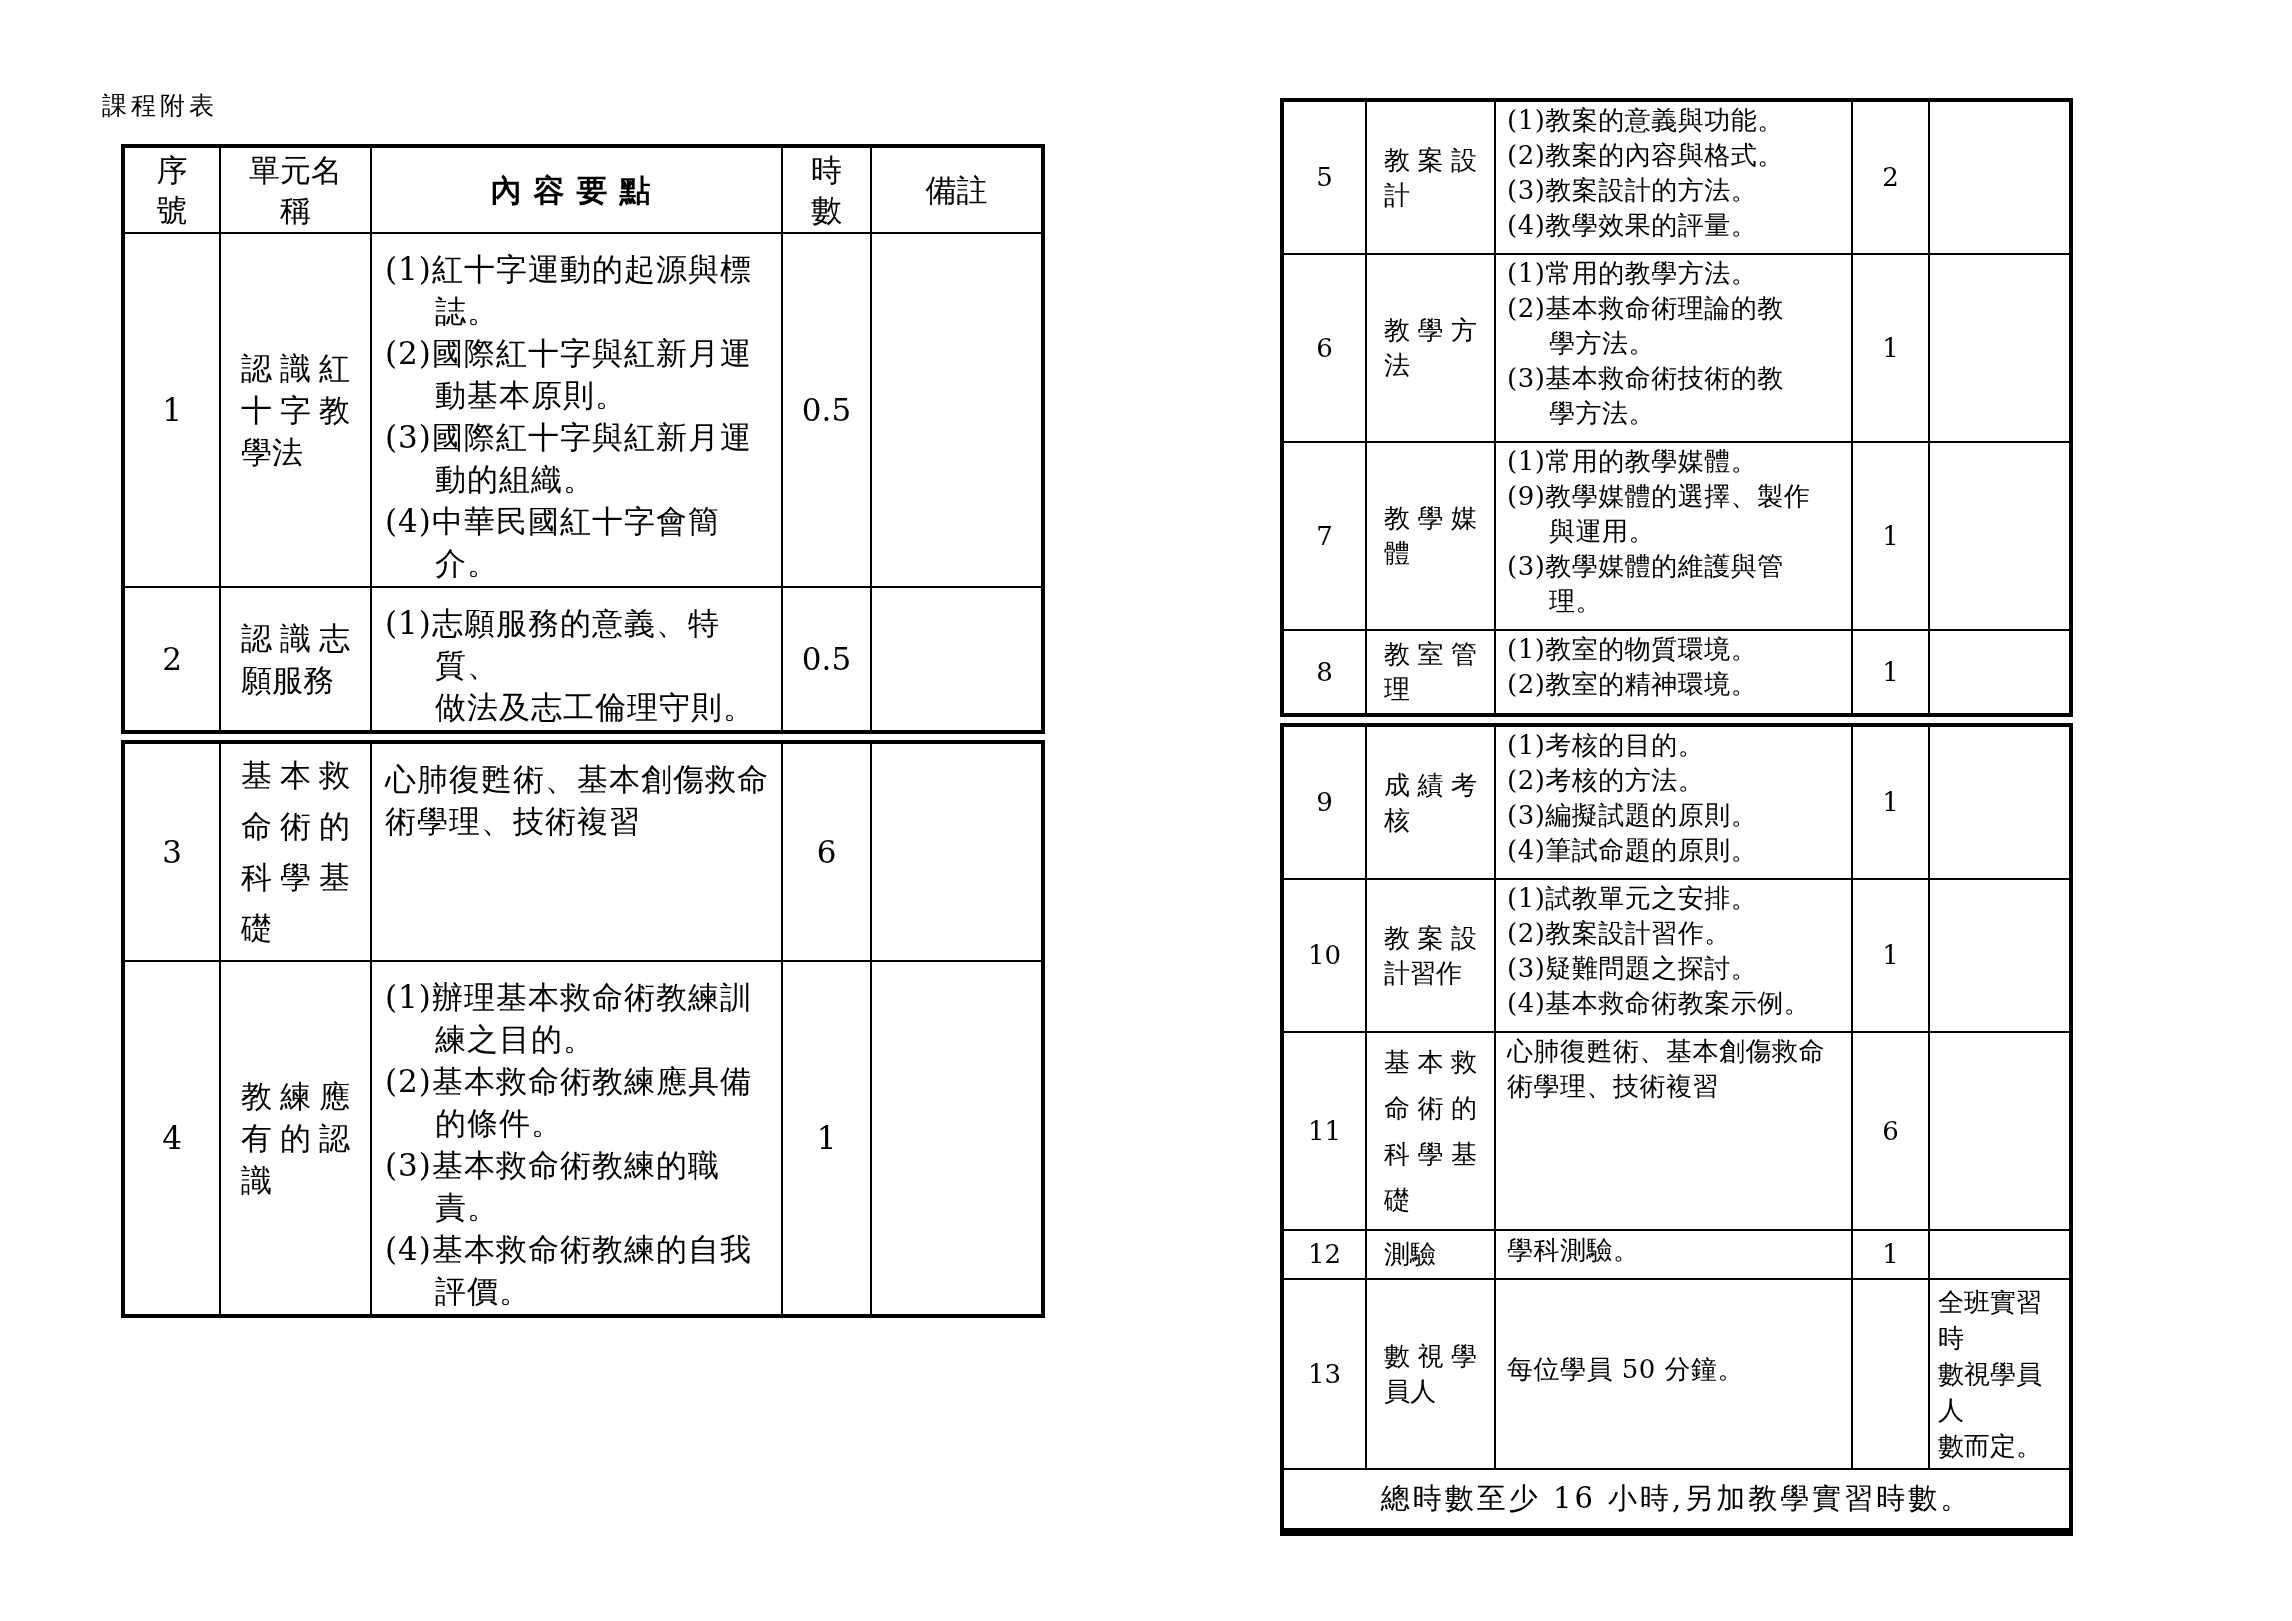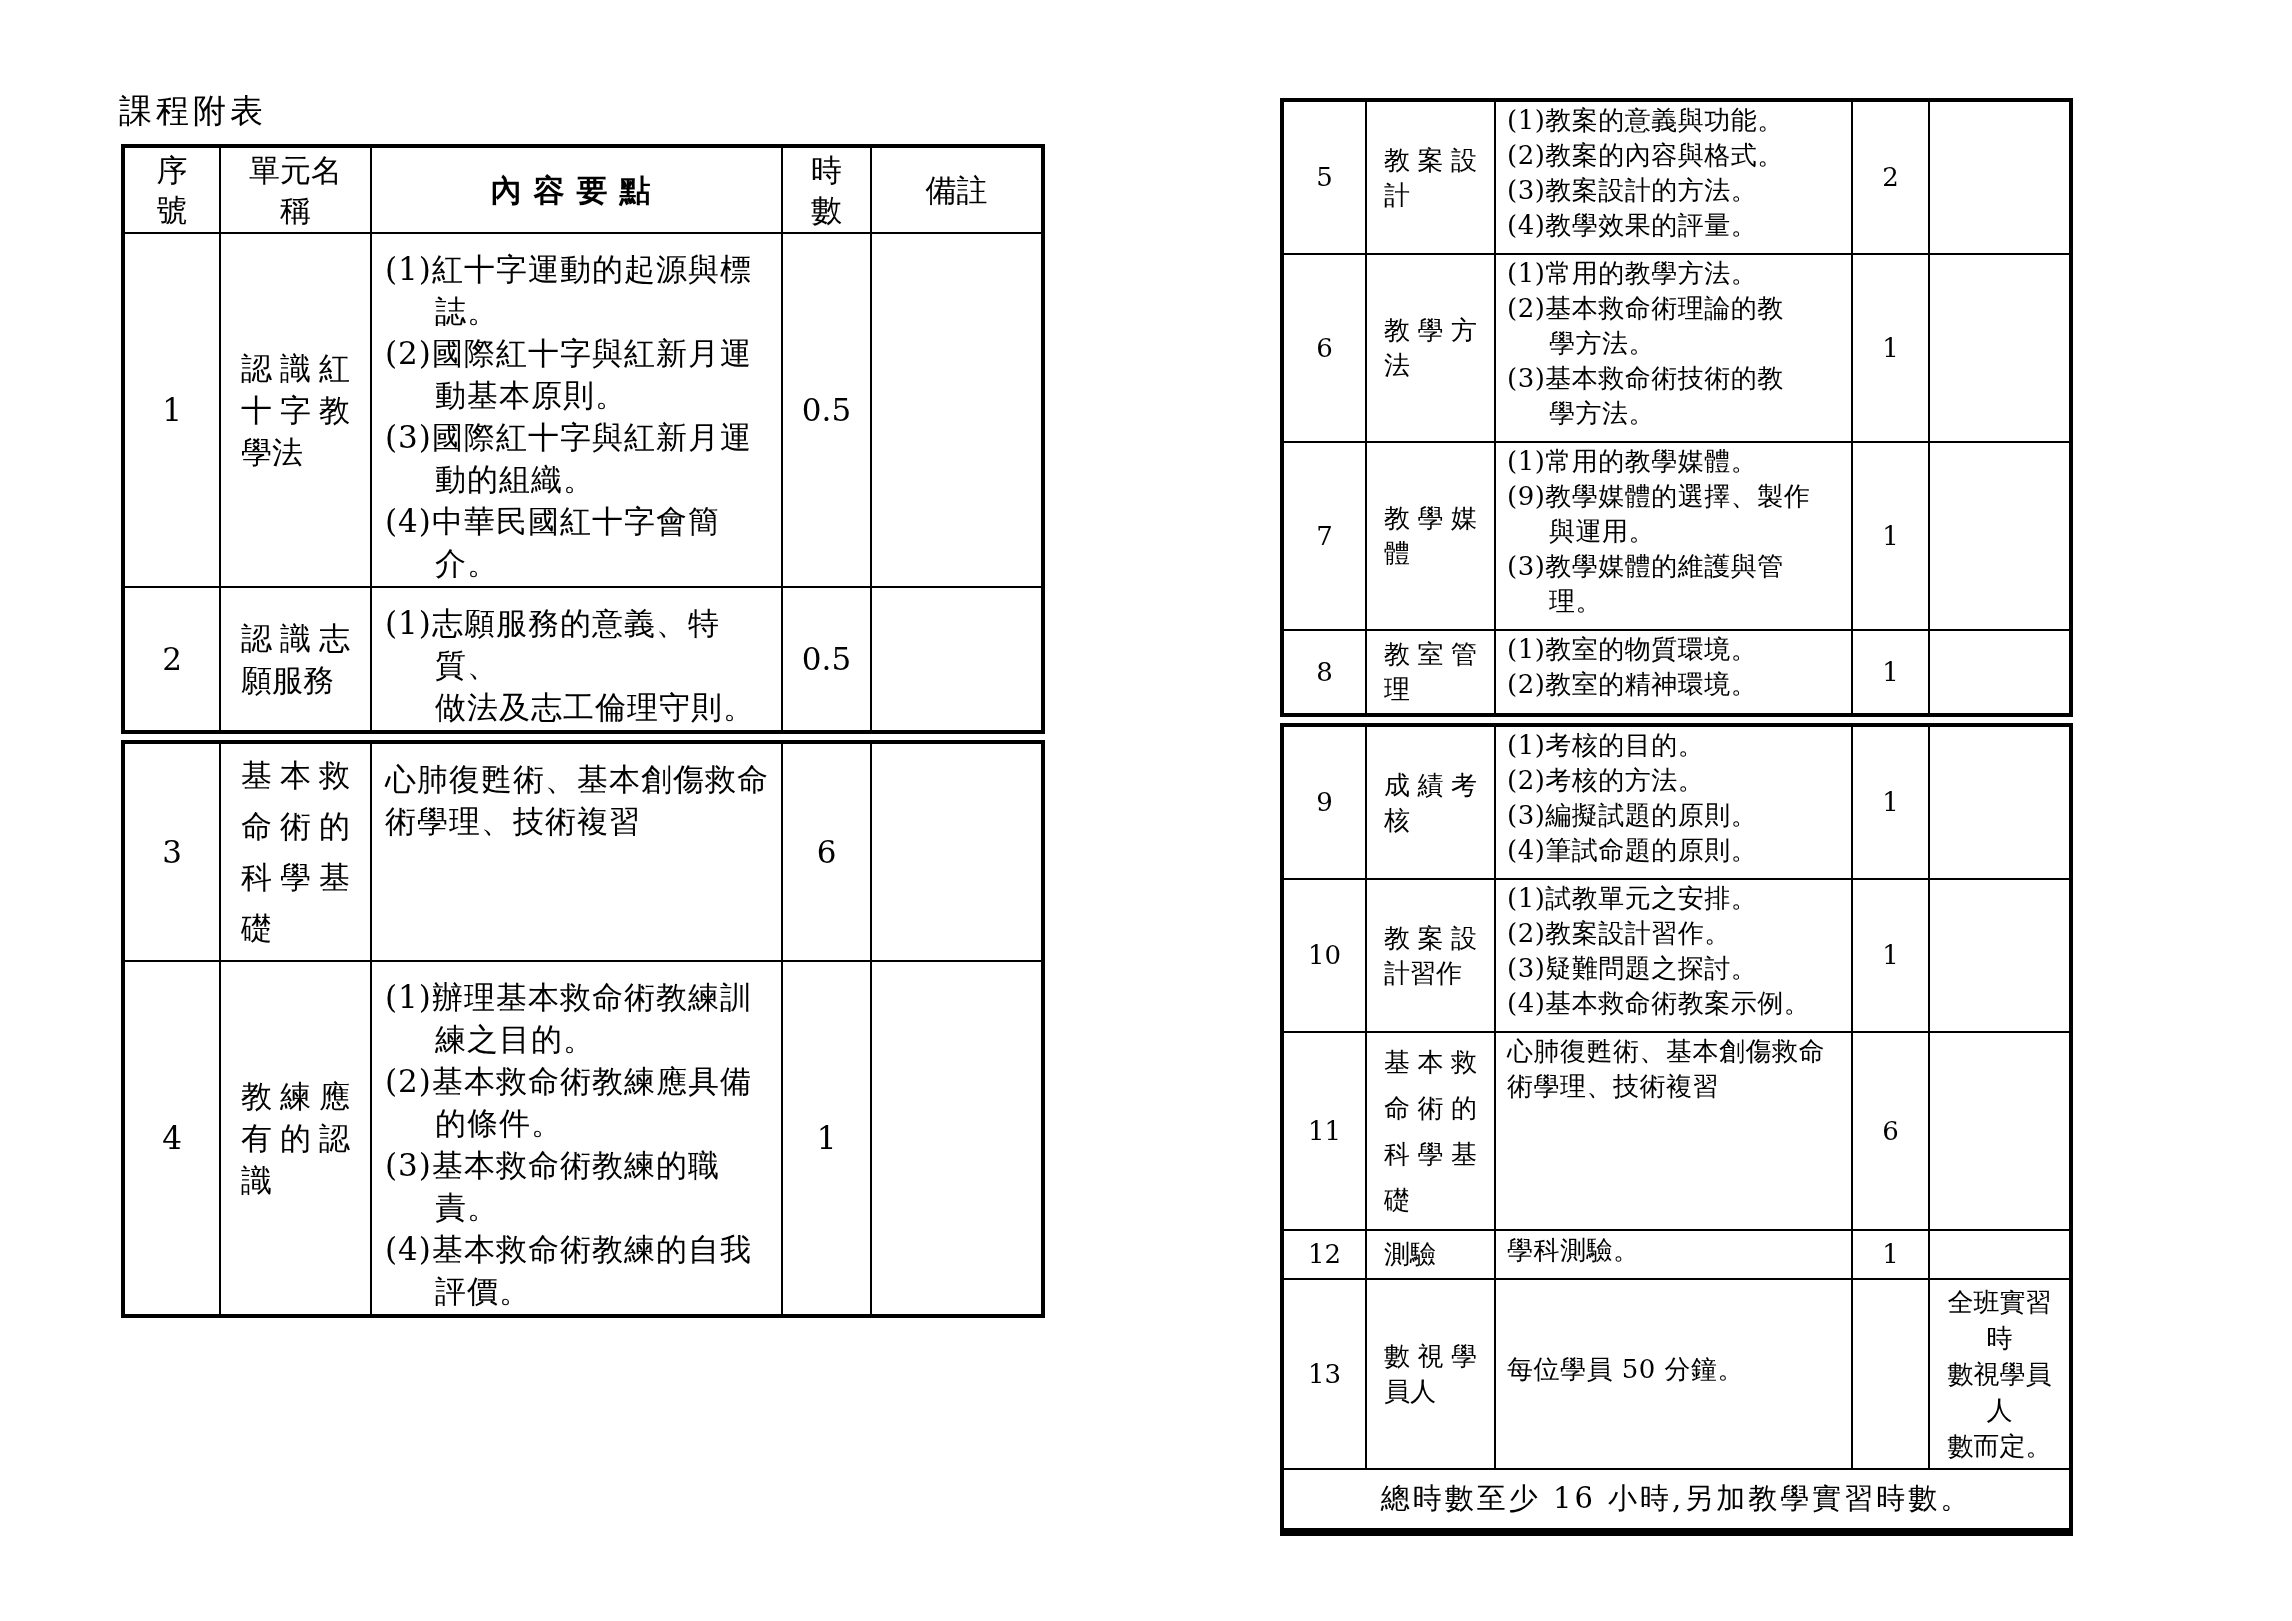--- a/index.html
+++ b/index.html
@@ -5,22 +5,22 @@
   html,body{margin:0;padding:0;background:#e8e8e8;}
   .page{
     position:relative;
     width:2293px;height:1622px;
     background:#ffffff;
     font-family:"DejaVu Serif","Liberation Serif",serif;
     color:#000000;
     overflow:hidden;
   }
   .title{
-    position:absolute;left:119px;top:89px;
-    font-size:33px;letter-spacing:4px;
+    position:absolute;left:102px;top:89px;
+    font-size:25px;letter-spacing:4px;
   }
   .col{position:absolute;display:flex;flex-direction:column;gap:6px;}
   .col-left{left:121px;top:144px;}
   .col-right{left:1280px;top:98px;}
   table.ctable{
     border-collapse:collapse;table-layout:fixed;
     background:#ffffff;border:4px solid #000;
   }
   table.thick-bottom{border-bottom-width:8px;}
   th,td{border:2px solid #000;overflow:hidden;}
@@ -260,21 +260,21 @@
             <td class="c-hours">1</td>
             <td class="c-remarks" style="white-space: pre-line;"></td>
           </tr>
           <tr>
             <td class="c-no">13</td>
             <td class="c-unit">數視學員人</td>
             <td class="c-content middle">
               <div class="plain">每位學員 50 分鐘。</div>
             </td>
             <td class="c-hours"></td>
-            <td class="c-remarks" style="white-space: pre-line; text-align: center;">全班實習時
+            <td class="c-remarks" style="white-space: pre-line;">全班實習時
 數視學員人
 數而定。</td>
           </tr>
           <tr class="footer-row">
             <td colspan="5">總時數至少 16 小時,另加教學實習時數。</td>
           </tr>
         </tbody>
       </table>
   </div>
 </div>

